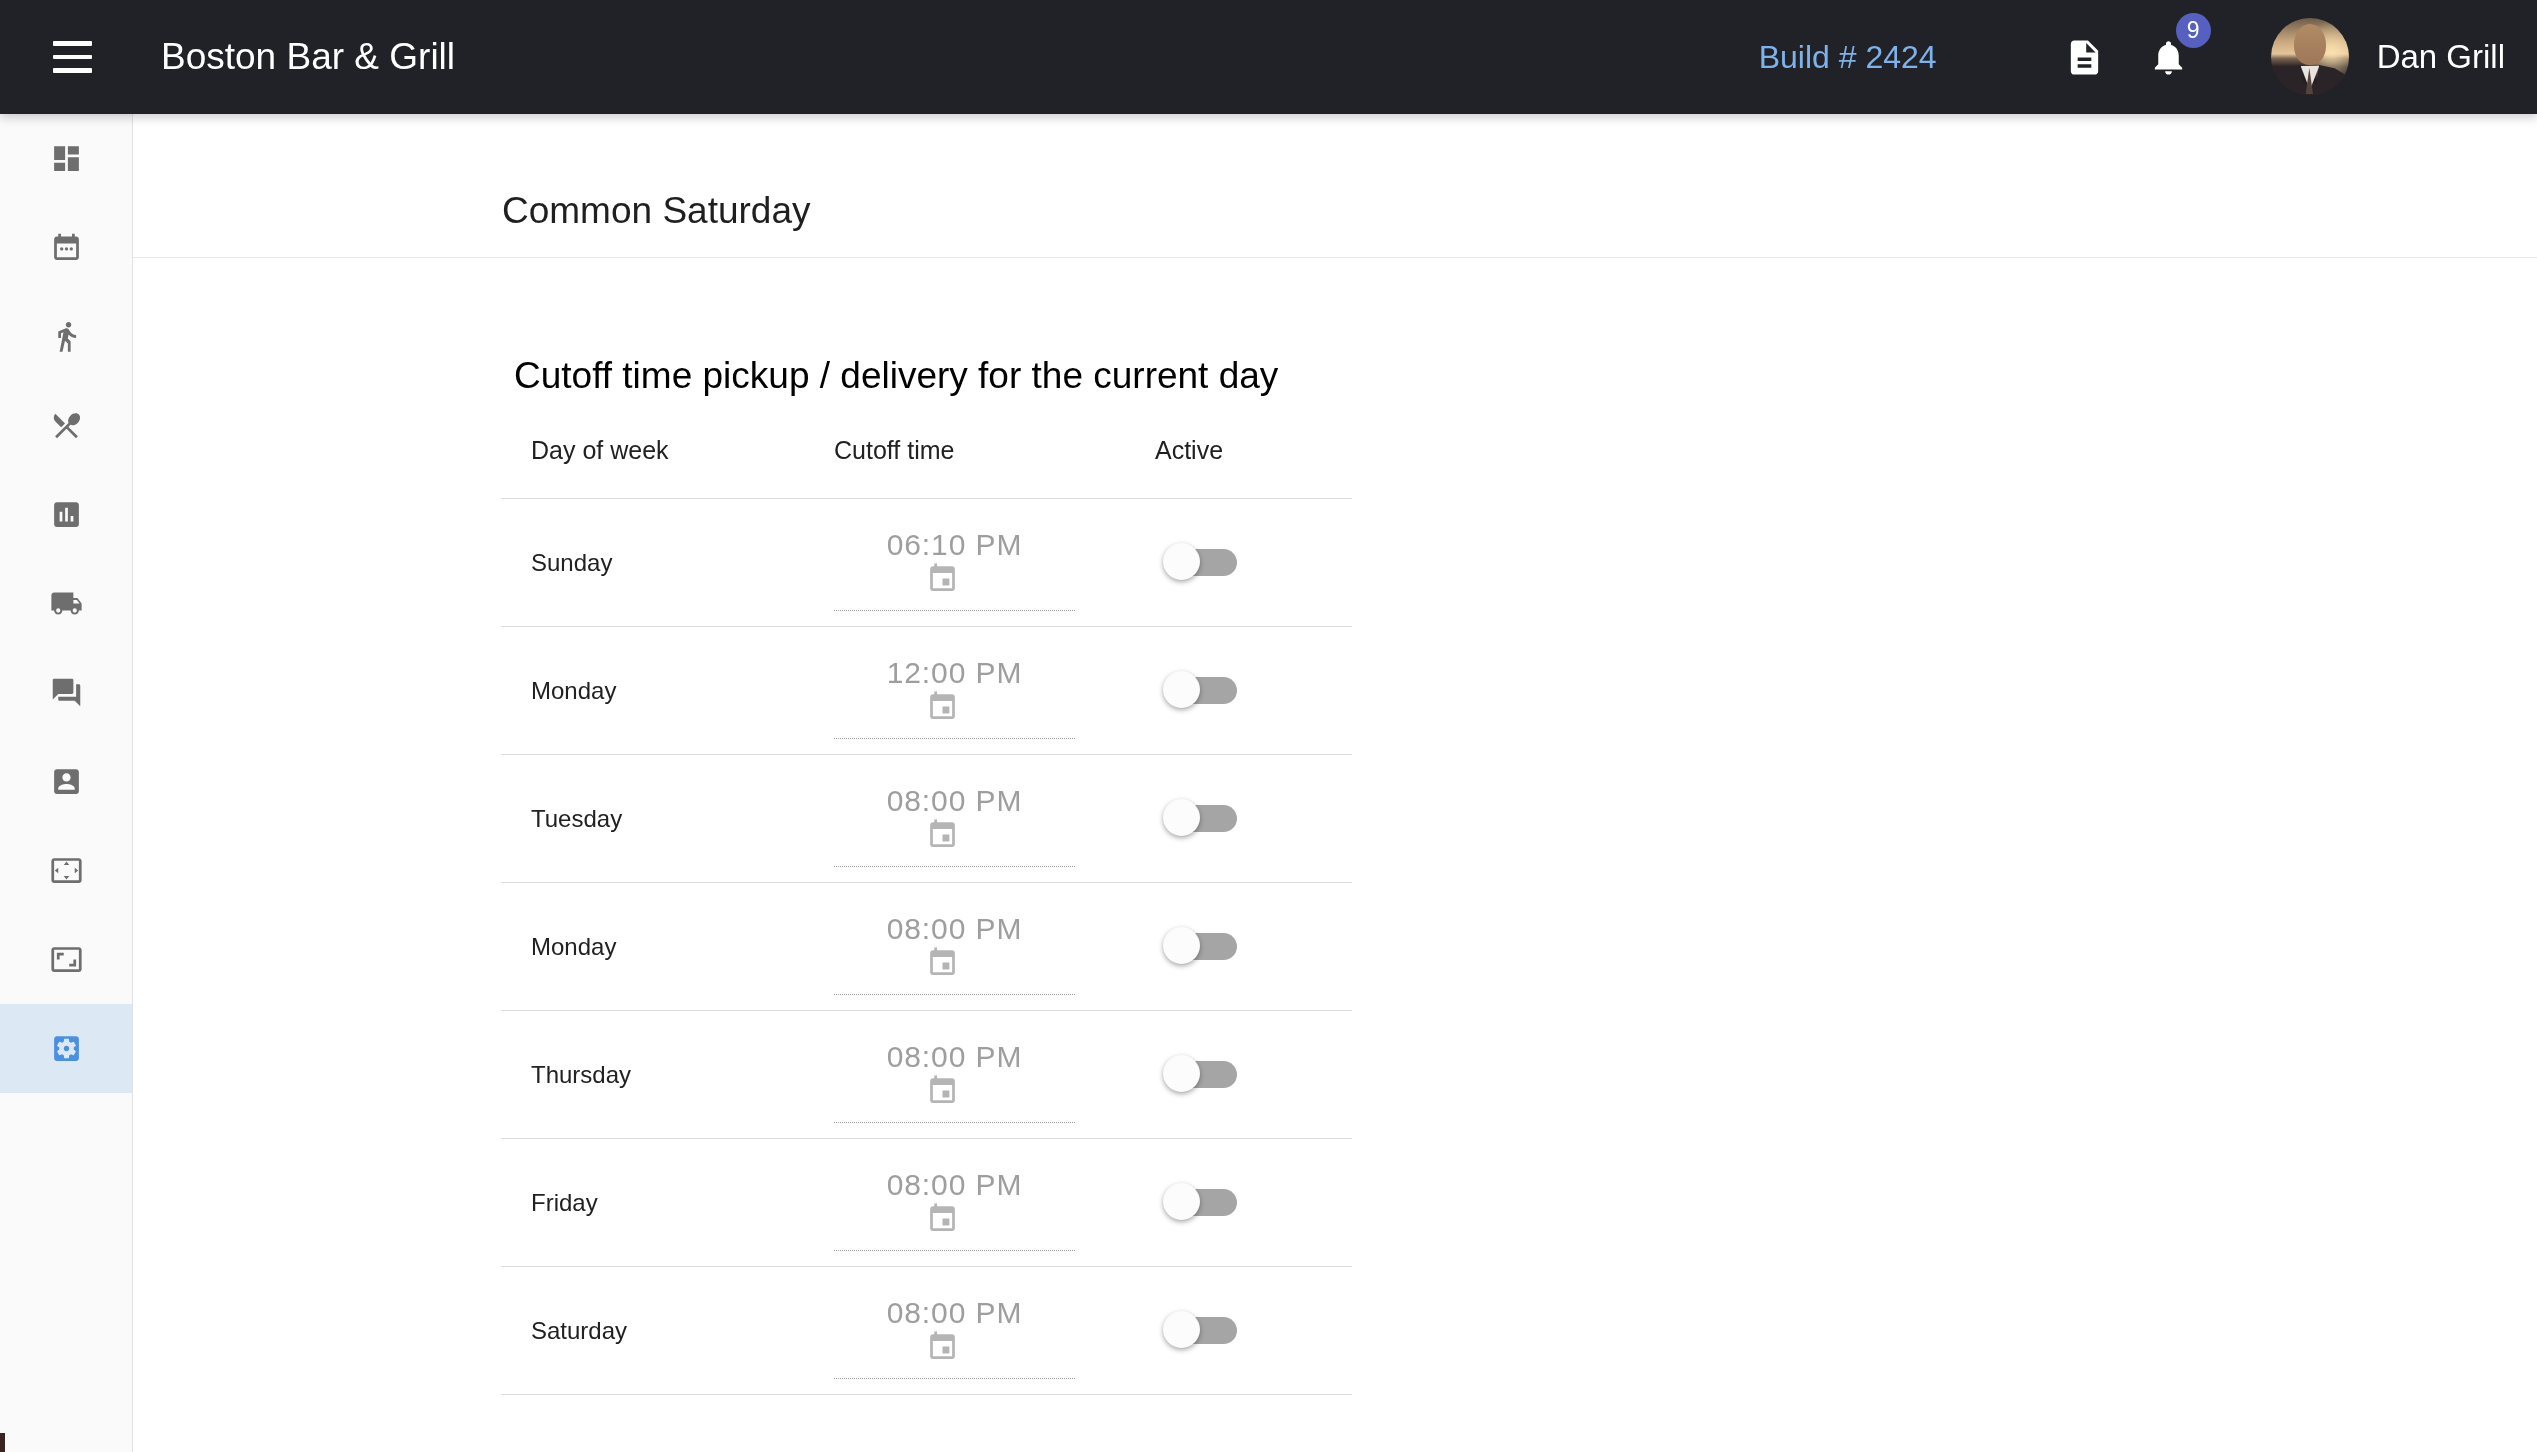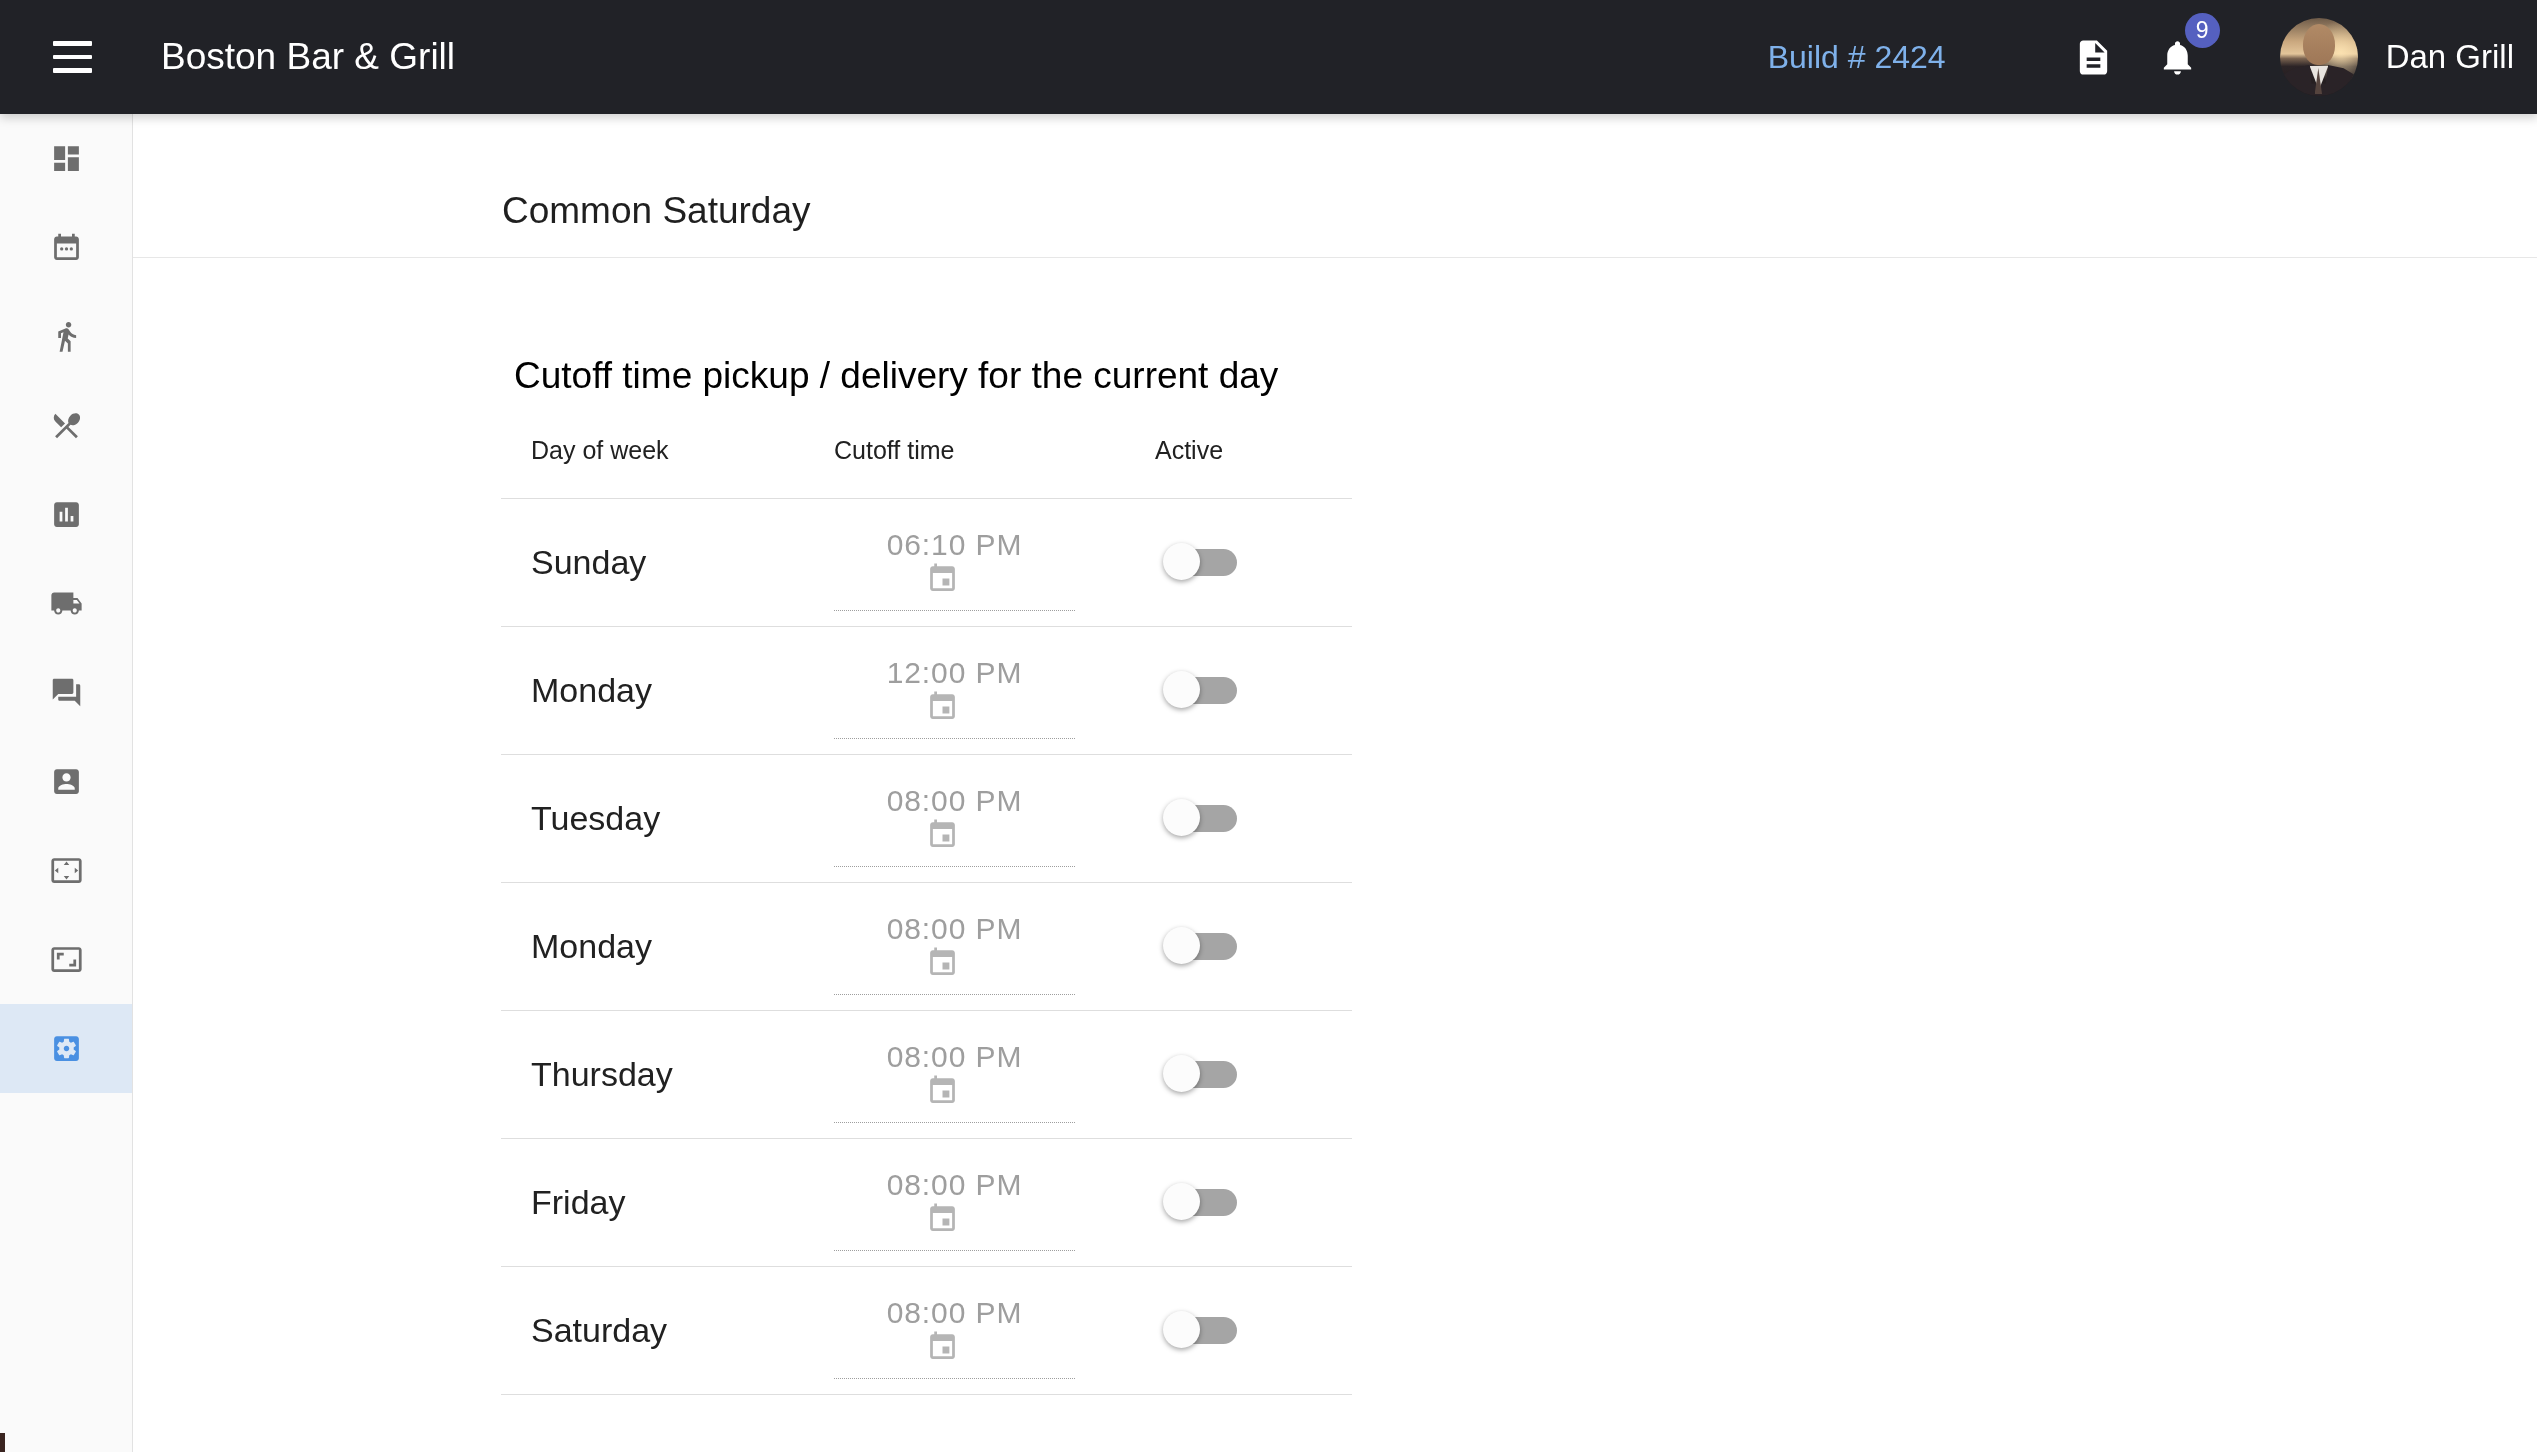--- a/index.html
+++ b/index.html
@@ -6,21 +6,21 @@
   body{
     width:2538px;height:1453px;position:relative;overflow:hidden;
     background:#ffffff;
     font-family:"Liberation Sans","DejaVu Sans",sans-serif;
     -webkit-font-smoothing:antialiased;
   }
   
   .app-bar{
     position:absolute;top:0;left:0;width:2538px;height:114px;
     background:#212227;display:flex;align-items:center;
-    padding:0 24px 0 53px;box-sizing:border-box;z-index:30;
+    padding:0 33px 0 53px;box-sizing:border-box;z-index:30;
     box-shadow:0 3.7px 9.3px rgba(0,0,0,.18);
   }
   .menu-btn{width:39px;height:32px;display:flex;flex-direction:column;justify-content:space-between;cursor:pointer;flex:none;}
   .menu-btn span{display:block;width:39px;height:4.6px;background:#fff;border-radius:0.9px;}
   .app-title{color:#fff;font-size:37px;margin-left:69px;white-space:nowrap;}
   .flex-spacer{flex:1;}
   .build-label{color:#7fb1ea;font-size:32px;white-space:nowrap;}
   .icon-btn{flex:none;cursor:pointer;display:flex;align-items:center;justify-content:center;}
   .doc-btn{margin-left:127px;}
   .bell-btn{margin-left:43px;position:relative;}
@@ -57,21 +57,21 @@
   
   .content{position:relative;}
   .section-title{position:absolute;left:369px;top:85px;margin:12px;font-size:37px;font-weight:400;color:#000000;white-space:nowrap;}
 
   .table{position:absolute;left:368px;top:160px;width:851px;}
   .thead{display:flex;align-items:flex-end;height:81px;border-bottom:1.9px solid #dedede;box-sizing:border-box;padding-bottom:33px;color:#212121;font-size:25px;}
   .col1{width:333px;box-sizing:border-box;padding-left:30px;}
   .col2{width:321px;box-sizing:border-box;}
   .col3{width:197px;box-sizing:border-box;}
   .row{display:flex;align-items:center;height:128px;border-bottom:1.9px solid #dedede;box-sizing:border-box;}
-  .day-label{font-size:34px;color:#212121;}
+  .day-label{font-size:24px;color:#212121;}
   .time-field{
     width:241px;box-sizing:border-box;display:flex;align-items:center;justify-content:space-between;
     padding:13px 0 15px 0;border-bottom:1.9px dotted #9e9e9e;cursor:text;flex-direction:column;
   }
   .time-value{font-size:30px;color:#9e9e9e;letter-spacing:0.9px;}
   .cal-btn{margin-right:24px;cursor:pointer;display:flex;}
   .cal-btn svg{width:33px;height:33px;fill:#b5b5b5;}
   .switch{position:relative;width:71px;height:27px;margin-left:11px;cursor:pointer;flex:none;}
   .switch .track{position:absolute;inset:0;border-radius:14px;background:#a5a5a5;}
   .switch .thumb{

